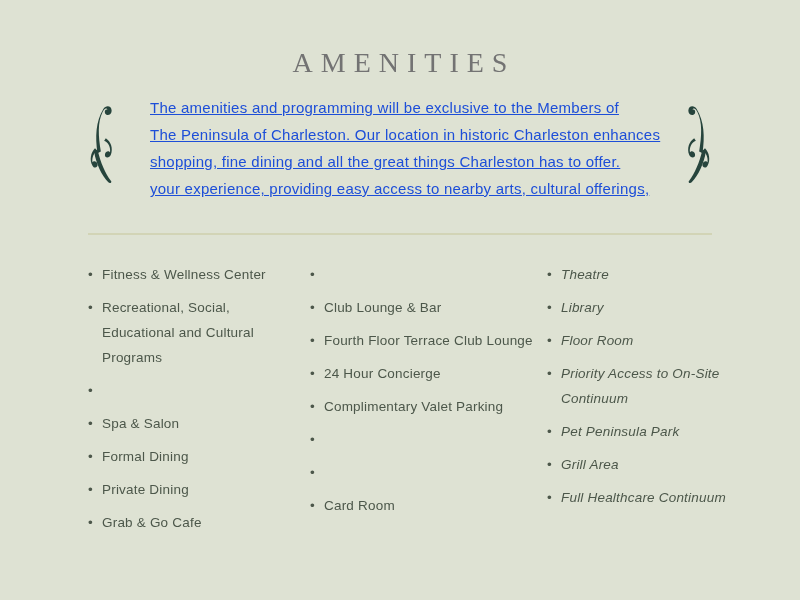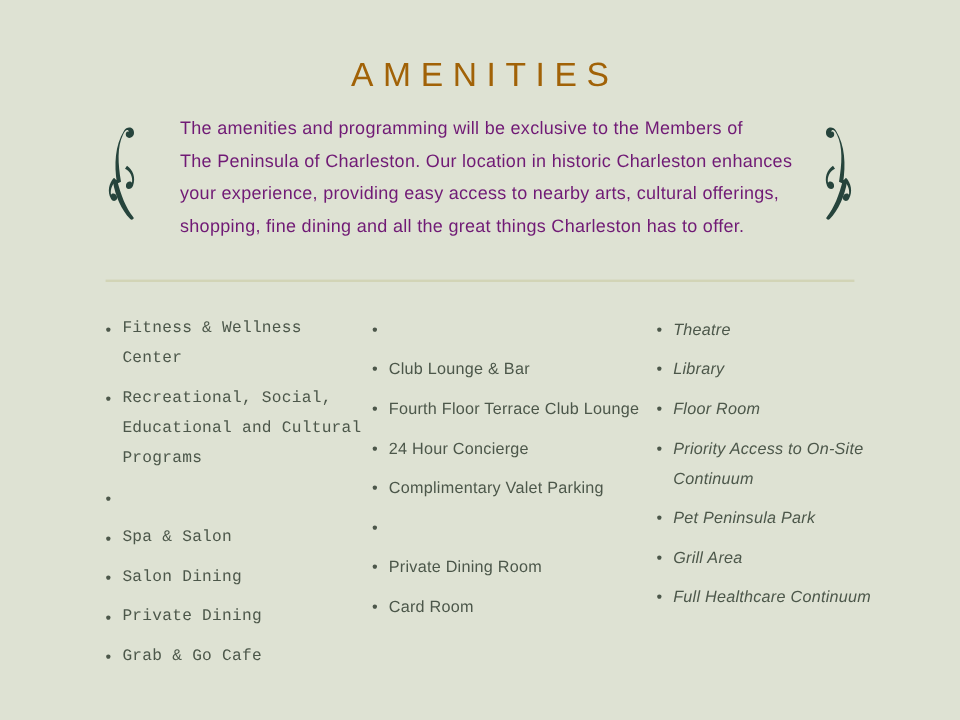--- a/index.html
+++ b/index.html
@@ -7,46 +7,47 @@
   body {
     background: #dee2d3;
     font-family: "Liberation Sans", sans-serif;
     color: #4c574a;
   }
   .page { width: 800px; height: 600px; position: relative; }
 
   h1.title {
     margin-top: 47px;
     text-align: center;
-    font-family: Liberation Sans, sans-serif;
+    font-family: Liberation Serif, serif;
     font-weight: 400;
     font-size: 28px;
     letter-spacing: 8px;
     text-indent: 8px; 
-    color: #a16207;
+    color: #737373;
   }
 
   .intro-row {
     margin-top: 13px;
     padding: 0 85px;
     display: flex;
     align-items: flex-start;
   }
   .flourish { width: 30px; height: 100px; flex: 0 0 auto; margin-top: 2px; }
   .intro {
     margin-left: 35px;
     margin-right: auto;
     padding-top: 2px;
   }
   .intro .line {
     font-size: 15px;
     line-height: 27px;
     letter-spacing: 0.25px;
     white-space: nowrap;
-    color: #701a75;
+    color: #1d4ed8;
+    text-decoration: underline;
   }
 
   .divider {
     margin: 31px 88px 0 88px;
     height: 2px;
     border: none;
     background: #d2d4b6;
   }
 
   .columns {
@@ -64,21 +65,21 @@
     line-height: 25px;
     letter-spacing: 0.2px;
     margin-bottom: 8px;
   }
   .col li .dot {
     flex: 0 0 auto;
     width: 14px;
     color: #4c574a;
   }
   .col li .txt { display: block; }
-  .col-1 li .txt { max-width: 200px; font-family: Liberation Mono, monospace; }
+  .col-1 li .txt { max-width: 200px; }
   .col-3 li .txt { max-width: 172px; font-style: italic; }
 </style>
 </head>
 <body>
 
 <div class="page">
 
   <h1 class="title">AMENITIES</h1>
 
   <div class="intro-row">
@@ -89,22 +90,22 @@
         <path d="M25,46 C31,50 34,58 31,66 C29,71 23,70 24,65 C25,61 29,61 30,63 C31,57 28,51 23,49 Z"></path>
         <path d="M12,58 C7,63 5,72 9,79 C11,83 16,81 15,77 C14,73 10,73 9,75 C8,69 11,63 15,61 Z"></path>
         <path d="M15,60 C19,76 24,88 31,97 C33,99 30,101 28,99 C20,91 13,76 11,62 Z"></path>
       </g>
     </svg>
 
     <div class="intro">
 
     <div class="line">The amenities and programming will be exclusive to the Members of</div>
         <div class="line">The Peninsula of Charleston. Our location in historic Charleston enhances</div>
+        <div class="line">shopping, fine dining and all the great things Charleston has to offer.</div>
         <div class="line">your experience, providing easy access to nearby arts, cultural offerings,</div>
-        <div class="line">shopping, fine dining and all the great things Charleston has to offer.</div>
       </div>
 
     <svg class="flourish" viewBox="0 0 36 106" aria-hidden="true">
       <g fill="#26443c" transform="scale(-1,1) translate(-36,0)">
         <path d="M15,64 C12,44 13,26 22,11 C25,6 32,7 32,13 C32,18 26,20 24,16 C23,13 25,11 27,12 C26,9 23,10 21,15 C15,27 16,44 19,62 Z"></path>
         <path d="M25,46 C31,50 34,58 31,66 C29,71 23,70 24,65 C25,61 29,61 30,63 C31,57 28,51 23,49 Z"></path>
         <path d="M12,58 C7,63 5,72 9,79 C11,83 16,81 15,77 C14,73 10,73 9,75 C8,69 11,63 15,61 Z"></path>
         <path d="M15,60 C19,76 24,88 31,97 C33,99 30,101 28,99 C20,91 13,76 11,62 Z"></path>
       </g>
     </svg>
@@ -131,21 +132,21 @@
           <span class="dot">•</span>
         </li>
 
         <li>
           <span class="dot">•</span>
           <span class="txt">Spa &amp; Salon</span>
         </li>
 
         <li>
           <span class="dot">•</span>
-          <span class="txt">Salon Dining</span>
+          <span class="txt">Formal Dining</span>
         </li>
 
         <li>
           <span class="dot">•</span>
           <span class="txt">Private Dining</span>
         </li>
 
         <li>
           <span class="dot">•</span>
           <span class="txt">Grab &amp; Go Cafe</span>
@@ -177,21 +178,20 @@
           <span class="dot">•</span>
           <span class="txt">Complimentary Valet Parking</span>
         </li>
 
         <li>
           <span class="dot">•</span>
         </li>
 
         <li>
           <span class="dot">•</span>
-          <span class="txt">Private Dining Room</span>
         </li>
 
         <li>
           <span class="dot">•</span>
           <span class="txt">Card Room</span>
         </li>
       </ul>
 
     <ul class="col col-3">
 

